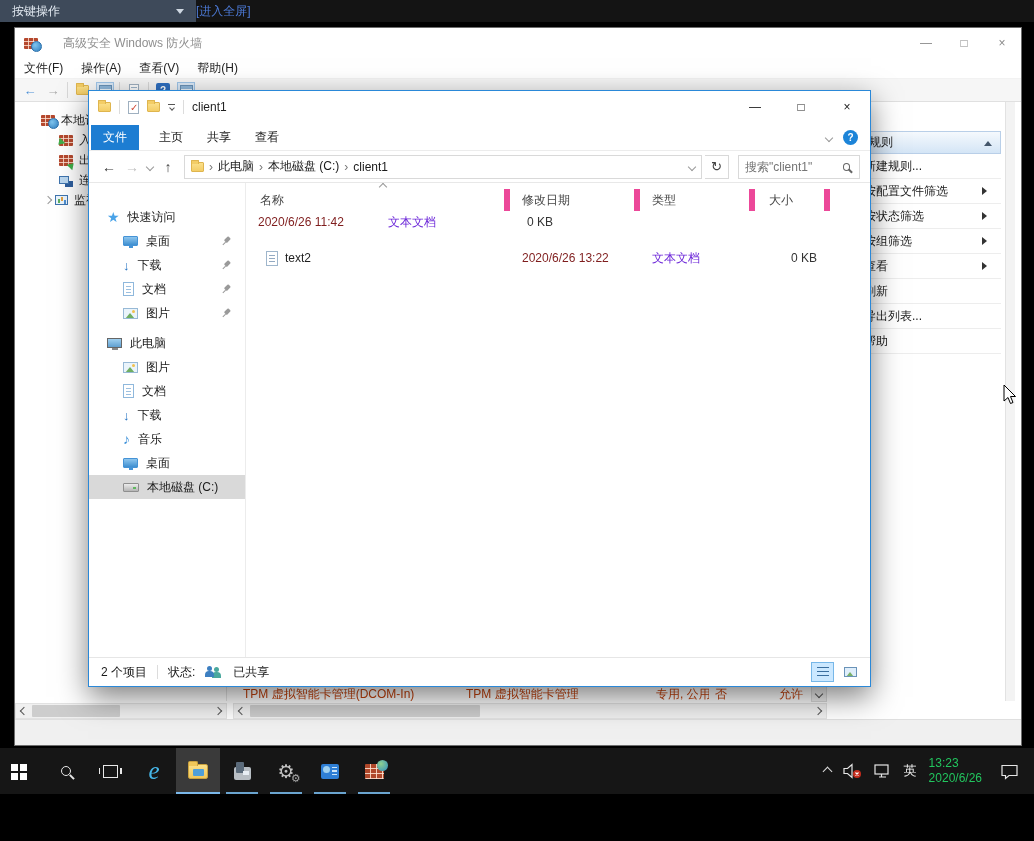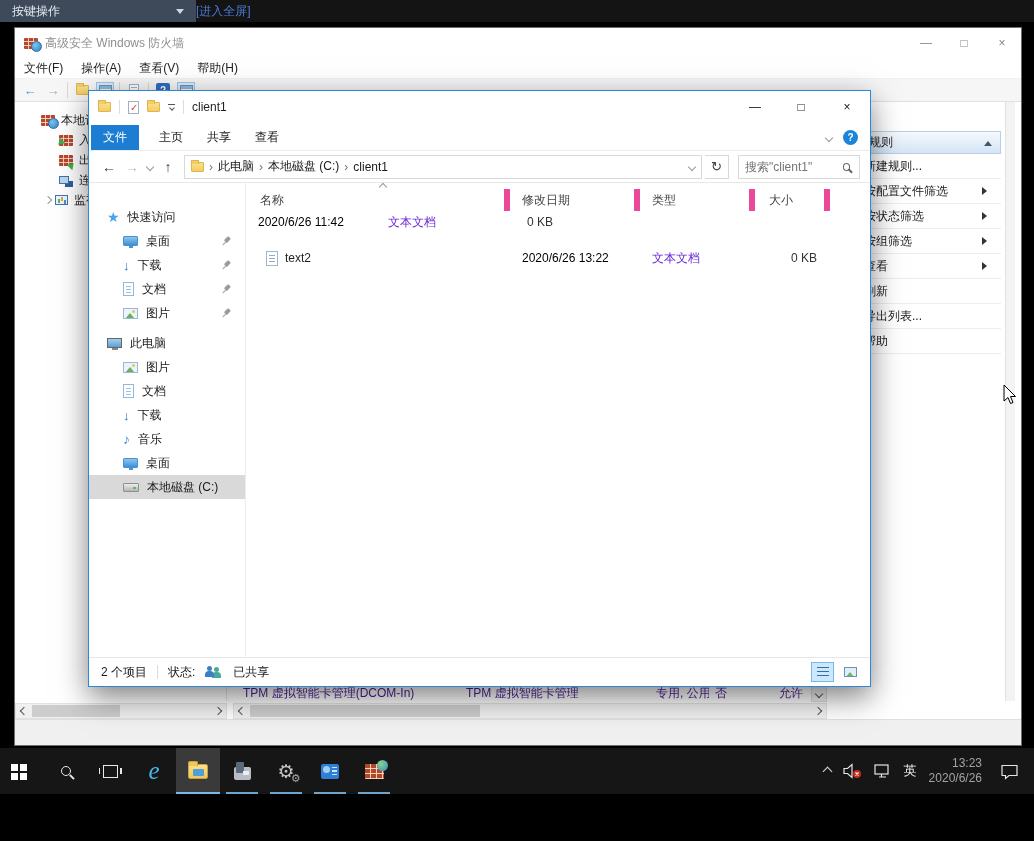--- a/index.html
+++ b/index.html
@@ -14,39 +14,39 @@
   
   .chev{display:inline-block;width:6px;height:6px;border:solid #555;border-width:0 1.4px 1.4px 0;transform:rotate(45deg)}
   .chev.up{transform:rotate(-135deg)}
   .chev.left{transform:rotate(135deg)}
   .chev.right{transform:rotate(-45deg)}
   .chev.lite{border-color:#999}
   .tri-r{width:0;height:0;border:4px solid transparent;border-left:5px solid #333;display:inline-block}
   .tri-u{width:0;height:0;border:4px solid transparent;border-bottom:5px solid #44566b;display:inline-block;margin-bottom:3px}
   
   .fw{position:absolute;left:14px;top:27px;width:1008px;height:719px;background:#fff;border:1px solid #6d6d6d;z-index:1;font-size:12px}
-  .fw-title{height:30px;display:flex;align-items:center;padding-left:9px;gap:7px;color:#8f8f8f;background:#fff}
+  .fw-title{height:30px;display:flex;align-items:center;padding-left:9px;gap:25px;color:#8f8f8f;background:#fff}
   .fw-ctrls{margin-left:auto;display:flex;height:30px}
   .wbtn{width:38px;display:flex;align-items:center;justify-content:center;color:#8a8a8a;font-size:12px}
   .fw-menu{height:21px;display:flex;align-items:center;font-size:12px;color:#1f1f1f;border-bottom:1px solid #f2f2f2}
   .fw-menu span{padding:0 9px}
   .fw-toolbar{height:23px;background:#f6f6f6;border-bottom:1px solid #e0e0e0;display:flex;align-items:center;padding-left:6px;gap:5px}
   .tsep{width:1px;height:16px;background:#d8d8d8}
   .ticon{width:18px;height:17px;display:flex;align-items:center;justify-content:center;font-size:13px}
   .ticon.hl{border:1px solid #9fc5e8;background:#dceaf8}
   .panelicon{width:13px;height:10px;border:1px solid #6a93b8;background:#eef6fd;position:relative}
   .panelicon::before{content:"";position:absolute;left:0;top:0;right:0;height:3px;background:#8fb8dc}
   .pageicon{width:10px;height:13px;border:1px solid #9fb0c0;background:#fff;position:relative}
   .pageicon::before{content:"";position:absolute;left:1px;right:1px;top:2px;height:8px;background:repeating-linear-gradient(to bottom,#9fb6cc 0 1px,transparent 1px 3px)}
   .helpsq{width:14px;height:14px;background:#2f6fc0;color:#fff;font-size:10px;font-weight:bold;display:flex;align-items:center;justify-content:center;border-radius:2px}
   .fw-tree{position:absolute;left:0;top:74px;width:212px;bottom:44px;border-right:1px solid #e4e4e4;padding-top:8px;color:#1a1a1a;overflow:hidden}
   .tr-row{height:20px;display:flex;align-items:center;gap:6px;padding-left:26px;white-space:nowrap}
   .tr-row.child{padding-left:44px}
   .tr-row .chev{margin-right:-2px}
-  .fw-rulerow{position:absolute;left:218px;top:657px;width:594px;height:18px;display:flex;align-items:flex-start;color:#4c1d95;white-space:nowrap;overflow:hidden}
+  .fw-rulerow{position:absolute;left:218px;top:657px;width:594px;height:18px;display:flex;align-items:center;color:#c2410c;white-space:nowrap;overflow:hidden}
   .rr-name{flex:0 0 225px;padding-left:10px;overflow:hidden}
   .rr-group{flex:0 0 188px;padding-left:8px;overflow:hidden}
   .rr-prof{flex:0 0 63px;padding-left:10px;overflow:hidden}
   .rr-en{flex:0 0 62px;padding-left:6px}
   .rr-act{flex:1;padding-left:8px}
   .fw-vsar{position:absolute;left:796px;top:657px;width:16px;height:17px;background:#f0f0f0;border:1px solid #dcdcdc;display:flex;align-items:center;justify-content:center}
   .hscroll{position:absolute;top:675px;height:16px;background:#f0f0f0;border:1px solid #e2e2e2;display:flex;align-items:center}
   .hs-ar{width:16px;height:14px;display:flex;align-items:center;justify-content:center}
   .hs-thumb{height:12px;background:#cdcdcd;border-radius:1px}
   .fw-footer{position:absolute;left:0;top:691px;right:0;bottom:0;background:#f0f0f0;border-top:1px solid #dfdfdf}
@@ -88,21 +88,21 @@
   .ex-list{flex:1;position:relative;color:#1f1f1f}
   .lh{position:absolute;top:6px;left:0;right:0;height:22px;display:flex;color:#454545}
   .lh div{display:flex;align-items:center;border-right:6px solid #ec4899;padding-left:12px}
   .lh .c1{flex:0 0 264px;padding-left:14px}
   .lh .c2{flex:0 0 130px}
   .lh .c3{flex:0 0 115px}
   .lh .c4{flex:0 0 75px;padding-left:14px}
   .sortcaret{position:absolute;top:1px;left:134px}
   .lr{position:absolute;left:0;right:0;height:22px;display:flex;align-items:center}
   .lr .c1{flex:0 0 264px;display:flex;align-items:center;gap:7px;padding-left:20px}
-  .lr .c2{flex:0 0 130px;padding-left:12px;color:#000000}
+  .lr .c2{flex:0 0 130px;padding-left:12px;color:#7f1d1d}
   .lr .c3{flex:0 0 115px;padding-left:12px;color:#6d28d9}
   .lr .c4{flex:0 0 75px;text-align:right;padding-right:13px;color:#333}
   .ex-status{position:absolute;bottom:0;left:0;right:0;height:29px;border-top:1px solid #e6e6e6;display:flex;align-items:center;padding-left:12px;gap:10px;color:#1a1a1a}
   .ssep{width:1px;height:14px;background:#dcdcdc}
   .views{position:absolute;right:8px;top:4px;display:flex;gap:5px}
   .viewbtn{width:23px;height:20px;display:flex;align-items:center;justify-content:center;border:1px solid transparent}
   .viewbtn.on{background:#cbe8ff;border-color:#77b7e8}
   .listglyph{width:12px;height:10px;background:repeating-linear-gradient(to bottom,#3a6e9e 0 1.5px,transparent 1.5px 4px)}
   .thumbglyph{width:13px;height:10px;border:1px solid #6a93b8;background:#dfeefb;position:relative;overflow:hidden}
   .thumbglyph::before{content:"";position:absolute;left:1px;bottom:-1px;border-left:4px solid transparent;border-right:4px solid transparent;border-bottom:5px solid #79b06a}
@@ -169,21 +169,21 @@
   .gearwrap .g1{font-size:19px}
   .gearwrap .g2{font-size:11px;position:absolute;right:-6px;bottom:-3px;color:#a8a8a8}
   .bapp{width:18px;height:15px;background:#2f7fd6;border-radius:2px;position:relative}
   .bapp::before{content:"";position:absolute;left:2px;top:2px;width:7px;height:7px;border-radius:50%;background:#9fd0f0}
   .bapp::after{content:"";position:absolute;right:2px;top:3px;width:5px;height:8px;background:repeating-linear-gradient(to bottom,#cfe6f8 0 1.5px,transparent 1.5px 3.5px)}
   .fwtb{width:19px;height:15px;background:#b0482a;border-radius:1px;position:relative;
     background-image:repeating-linear-gradient(to bottom,transparent 0 4px,rgba(255,228,210,.85) 4px 5px),repeating-linear-gradient(to right,transparent 0 5px,rgba(255,228,210,.85) 5px 6px)}
   .fwtb::after{content:"";position:absolute;right:-4px;top:-4px;width:11px;height:11px;border-radius:50%;background:radial-gradient(circle at 35% 35%,#8fd08f,#2f8fc0)}
   .tray{margin-left:auto;display:flex;align-items:center;gap:12px;padding-right:14px;color:#eee}
   .tray .chev{border-color:#ddd;width:7px;height:7px}
-  .clock{text-align:right;font-size:12px;line-height:15px;color:#a3a3a3}
+  .clock{text-align:left;font-size:12px;line-height:15px;color:#22c55e}
   .ime{font-size:13px}
   
   .cursor{position:absolute;left:1003px;top:384px;z-index:60}
 </style>
 </head>
 <body>
 
 <div class="rbar">
   <div class="keys-btn">
     <span>按键操作</span>

